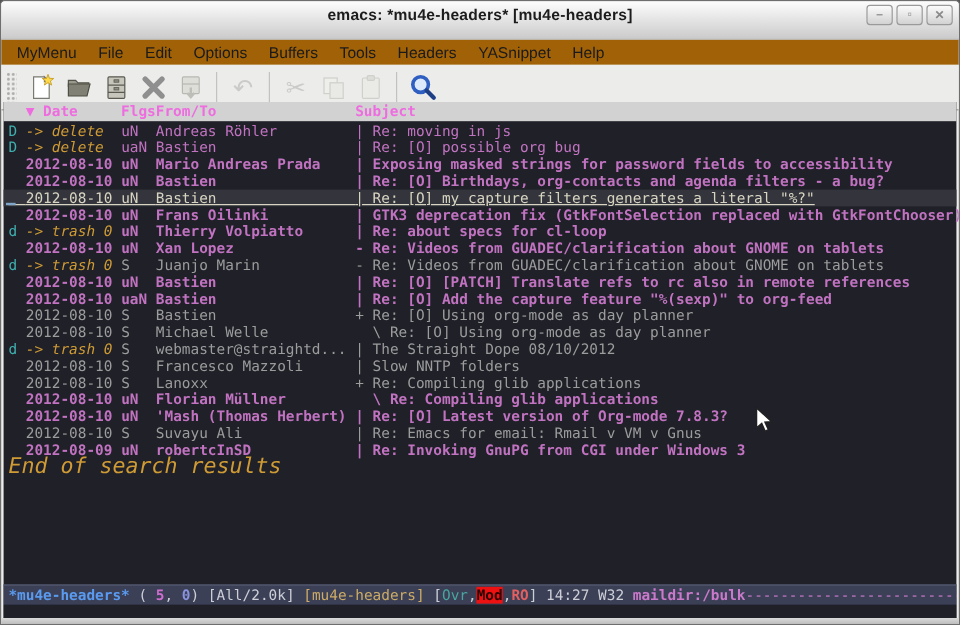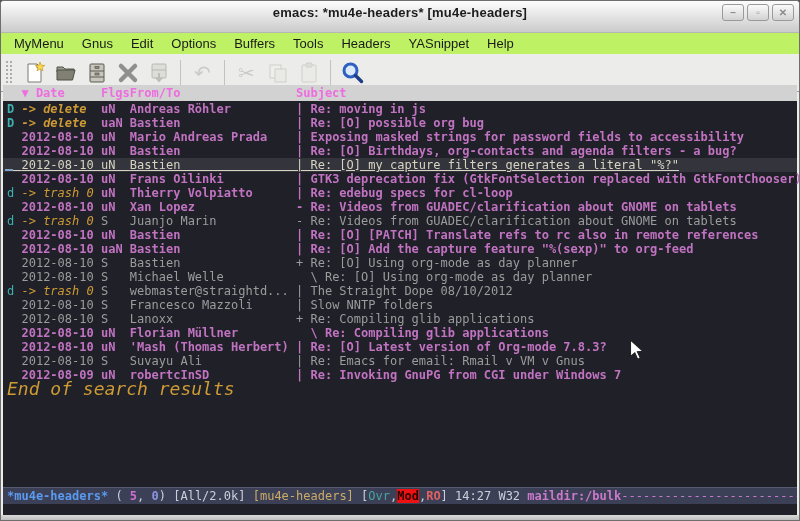--- a/index.html
+++ b/index.html
@@ -23,21 +23,21 @@
   }
   .win-controls { position:absolute; right:5px; top:3px; display:flex; gap:3px; }
   .win-btn {
     width:22px; height:17px; border:1px solid #9a9a9a; border-radius:3px;
     background:linear-gradient(#fbfbfb,#d2d2d2);
     color:#8a8a8a; font-size:10px; font-weight:bold;
     display:flex; align-items:center; justify-content:center; cursor:default;
   }
 
   
-  .menubar { display:flex; height:21px; align-items:center; background:#bef264; padding-left:4px; }
+  .menubar { display:flex; height:21px; align-items:center; background:#a16207; padding-left:4px; }
   .menu-item { font-size:13px; color:#1a1a1a; padding:2px 9px; cursor:default; }
 
   
   .toolbar {
     display:flex; height:38px; align-items:center; background:#ececea;
     border-bottom:1px solid #9c9c9c; padding-left:3px;
   }
   .grip {
     width:9px; height:26px; margin:0 5px 0 1px;
     background-image:radial-gradient(circle, #adadad 1px, transparent 1.3px);
@@ -59,21 +59,21 @@
     color:#ee6ce0; font-weight:bold; font-size:12px; white-space:pre;
     padding-left:4px; flex:none;
   }
   .rows { flex:none; padding-top:1px; }
   .row {
     position:relative; height:14px; line-height:14px; font-size:12px;
     white-space:pre; padding-left:4px;
   }
   .row.unread { color:var(--unread); font-weight:bold; }
   .row.read   { color:var(--read); }
-  .row.delete { color:var(--unread); font-weight:bold; }
+  .row.delete { color:var(--unread); font-weight:normal; }
   .row.delete .c-mark { color:var(--mark); }
   .row.delete .c-date { color:var(--action); font-style:italic; }
   .row.trash-unread { color:var(--unread); font-weight:bold; }
   .row.trash-unread .c-mark { color:var(--mark); font-weight:normal; }
   .row.trash-unread .c-date { color:var(--action); font-style:italic; font-weight:normal; }
   .row.trash-read { color:var(--read); }
   .row.trash-read .c-mark { color:var(--mark); }
   .row.trash-read .c-date { color:var(--action); font-style:italic; }
   .row.current { color:var(--current-fg); background:var(--current-bg); }
   .row.current span { text-decoration:underline; }
@@ -121,21 +121,21 @@
     <div class="title-text">emacs: *mu4e-headers* [mu4e-headers]</div>
     <div class="win-controls">
         <div class="win-btn">–</div>
         <div class="win-btn">▫</div>
         <div class="win-btn">✕</div>
       </div>
   </div>
 
   <div class="menubar">
       <div class="menu-item">MyMenu</div>
-      <div class="menu-item">Gnus</div>
+      <div class="menu-item">File</div>
       <div class="menu-item">Edit</div>
       <div class="menu-item">Options</div>
       <div class="menu-item">Buffers</div>
       <div class="menu-item">Tools</div>
       <div class="menu-item">Headers</div>
       <div class="menu-item">YASnippet</div>
       <div class="menu-item">Help</div>
     </div>
 
   <div class="toolbar">
@@ -205,34 +205,34 @@
 
   <div class="content">
     <div class="header-line">  ▼ Date     FlgsFrom/To                Subject</div>
     <div class="rows">
         <div class="row delete"><span class="c-mark">D </span><span class="c-date">-&gt; delete  </span><span class="c-flags">uN  </span><span class="c-from">Andreas Röhler         </span><span class="c-subj">| Re: moving in js</span></div>
         <div class="row delete"><span class="c-mark">D </span><span class="c-date">-&gt; delete  </span><span class="c-flags">uaN </span><span class="c-from">Bastien                </span><span class="c-subj">| Re: [O] possible org bug</span></div>
         <div class="row unread"><span class="c-mark">  </span><span class="c-date">2012-08-10 </span><span class="c-flags">uN  </span><span class="c-from">Mario Andreas Prada    </span><span class="c-subj">| Exposing masked strings for password fields to accessibility</span></div>
         <div class="row unread"><span class="c-mark">  </span><span class="c-date">2012-08-10 </span><span class="c-flags">uN  </span><span class="c-from">Bastien                </span><span class="c-subj">| Re: [O] Birthdays, org-contacts and agenda filters - a bug?</span></div>
         <div class="row current"><span class="c-mark">  </span><span class="c-date">2012-08-10 </span><span class="c-flags">uN  </span><span class="c-from">Bastien                </span><span class="c-subj">| Re: [O] my capture filters generates a literal "%?"</span></div>
         <div class="row unread"><span class="c-mark">  </span><span class="c-date">2012-08-10 </span><span class="c-flags">uN  </span><span class="c-from">Frans Oilinki          </span><span class="c-subj">| GTK3 deprecation fix (GtkFontSelection replaced with GtkFontChooser)</span></div>
-        <div class="row trash-unread"><span class="c-mark">d </span><span class="c-date">-&gt; trash 0 </span><span class="c-flags">uN  </span><span class="c-from">Thierry Volpiatto      </span><span class="c-subj">| Re: edebug specs for cl-loop</span></div>
+        <div class="row trash-unread"><span class="c-mark">d </span><span class="c-date">-&gt; trash 0 </span><span class="c-flags">uN  </span><span class="c-from">Thierry Volpiatto      </span><span class="c-subj">| Re: about specs for cl-loop</span></div>
         <div class="row unread"><span class="c-mark">  </span><span class="c-date">2012-08-10 </span><span class="c-flags">uN  </span><span class="c-from">Xan Lopez              </span><span class="c-subj">- Re: Videos from GUADEC/clarification about GNOME on tablets</span></div>
         <div class="row trash-read"><span class="c-mark">d </span><span class="c-date">-&gt; trash 0 </span><span class="c-flags">S   </span><span class="c-from">Juanjo Marin           </span><span class="c-subj">- Re: Videos from GUADEC/clarification about GNOME on tablets</span></div>
         <div class="row unread"><span class="c-mark">  </span><span class="c-date">2012-08-10 </span><span class="c-flags">uN  </span><span class="c-from">Bastien                </span><span class="c-subj">| Re: [O] [PATCH] Translate refs to rc also in remote references</span></div>
         <div class="row unread"><span class="c-mark">  </span><span class="c-date">2012-08-10 </span><span class="c-flags">uaN </span><span class="c-from">Bastien                </span><span class="c-subj">| Re: [O] Add the capture feature "%(sexp)" to org-feed</span></div>
         <div class="row read"><span class="c-mark">  </span><span class="c-date">2012-08-10 </span><span class="c-flags">S   </span><span class="c-from">Bastien                </span><span class="c-subj">+ Re: [O] Using org-mode as day planner</span></div>
         <div class="row read"><span class="c-mark">  </span><span class="c-date">2012-08-10 </span><span class="c-flags">S   </span><span class="c-from">Michael Welle          </span><span class="c-subj">  \ Re: [O] Using org-mode as day planner</span></div>
         <div class="row trash-read"><span class="c-mark">d </span><span class="c-date">-&gt; trash 0 </span><span class="c-flags">S   </span><span class="c-from">webmaster@straightd... </span><span class="c-subj">| The Straight Dope 08/10/2012</span></div>
         <div class="row read"><span class="c-mark">  </span><span class="c-date">2012-08-10 </span><span class="c-flags">S   </span><span class="c-from">Francesco Mazzoli      </span><span class="c-subj">| Slow NNTP folders</span></div>
         <div class="row read"><span class="c-mark">  </span><span class="c-date">2012-08-10 </span><span class="c-flags">S   </span><span class="c-from">Lanoxx                 </span><span class="c-subj">+ Re: Compiling glib applications</span></div>
         <div class="row unread"><span class="c-mark">  </span><span class="c-date">2012-08-10 </span><span class="c-flags">uN  </span><span class="c-from">Florian Müllner        </span><span class="c-subj">  \ Re: Compiling glib applications</span></div>
         <div class="row unread"><span class="c-mark">  </span><span class="c-date">2012-08-10 </span><span class="c-flags">uN  </span><span class="c-from">'Mash (Thomas Herbert) </span><span class="c-subj">| Re: [O] Latest version of Org-mode 7.8.3?</span></div>
         <div class="row read"><span class="c-mark">  </span><span class="c-date">2012-08-10 </span><span class="c-flags">S   </span><span class="c-from">Suvayu Ali             </span><span class="c-subj">| Re: Emacs for email: Rmail v VM v Gnus</span></div>
-        <div class="row unread"><span class="c-mark">  </span><span class="c-date">2012-08-09 </span><span class="c-flags">uN  </span><span class="c-from">robertcInSD            </span><span class="c-subj">| Re: Invoking GnuPG from CGI under Windows 7</span></div>
+        <div class="row unread"><span class="c-mark">  </span><span class="c-date">2012-08-09 </span><span class="c-flags">uN  </span><span class="c-from">robertcInSD            </span><span class="c-subj">| Re: Invoking GnuPG from CGI under Windows 3</span></div>
       </div>
     <div class="end-marker">End of search results</div>
     <div class="filler"></div>
     <div class="mode-line"><span class="ml-buffer">*mu4e-headers*</span><span class="ml-plain"> ( </span><span class="ml-count-a">5</span><span class="ml-plain">, </span><span class="ml-count-b">0</span><span class="ml-plain">) </span><span class="ml-plain">[All/2.0k] </span><span class="ml-mode">[mu4e-headers] </span><span class="ml-plain">[</span><span class="ml-ovr">Ovr</span><span class="ml-plain">,</span><span class="ml-mod">Mod</span><span class="ml-plain">,</span><span class="ml-ro">RO</span><span class="ml-plain">] </span><span class="ml-plain">14:27 W32 </span><span class="ml-folder">maildir:/bulk</span><span class="ml-dashes">--------------------------------------------------</span></div>
     <div class="minibuffer"></div>
   </div>
 
   <div class="frame-bottom"></div>
 
   <svg class="mouse-cursor" width="16" height="22" viewBox="0 0 16 22">

